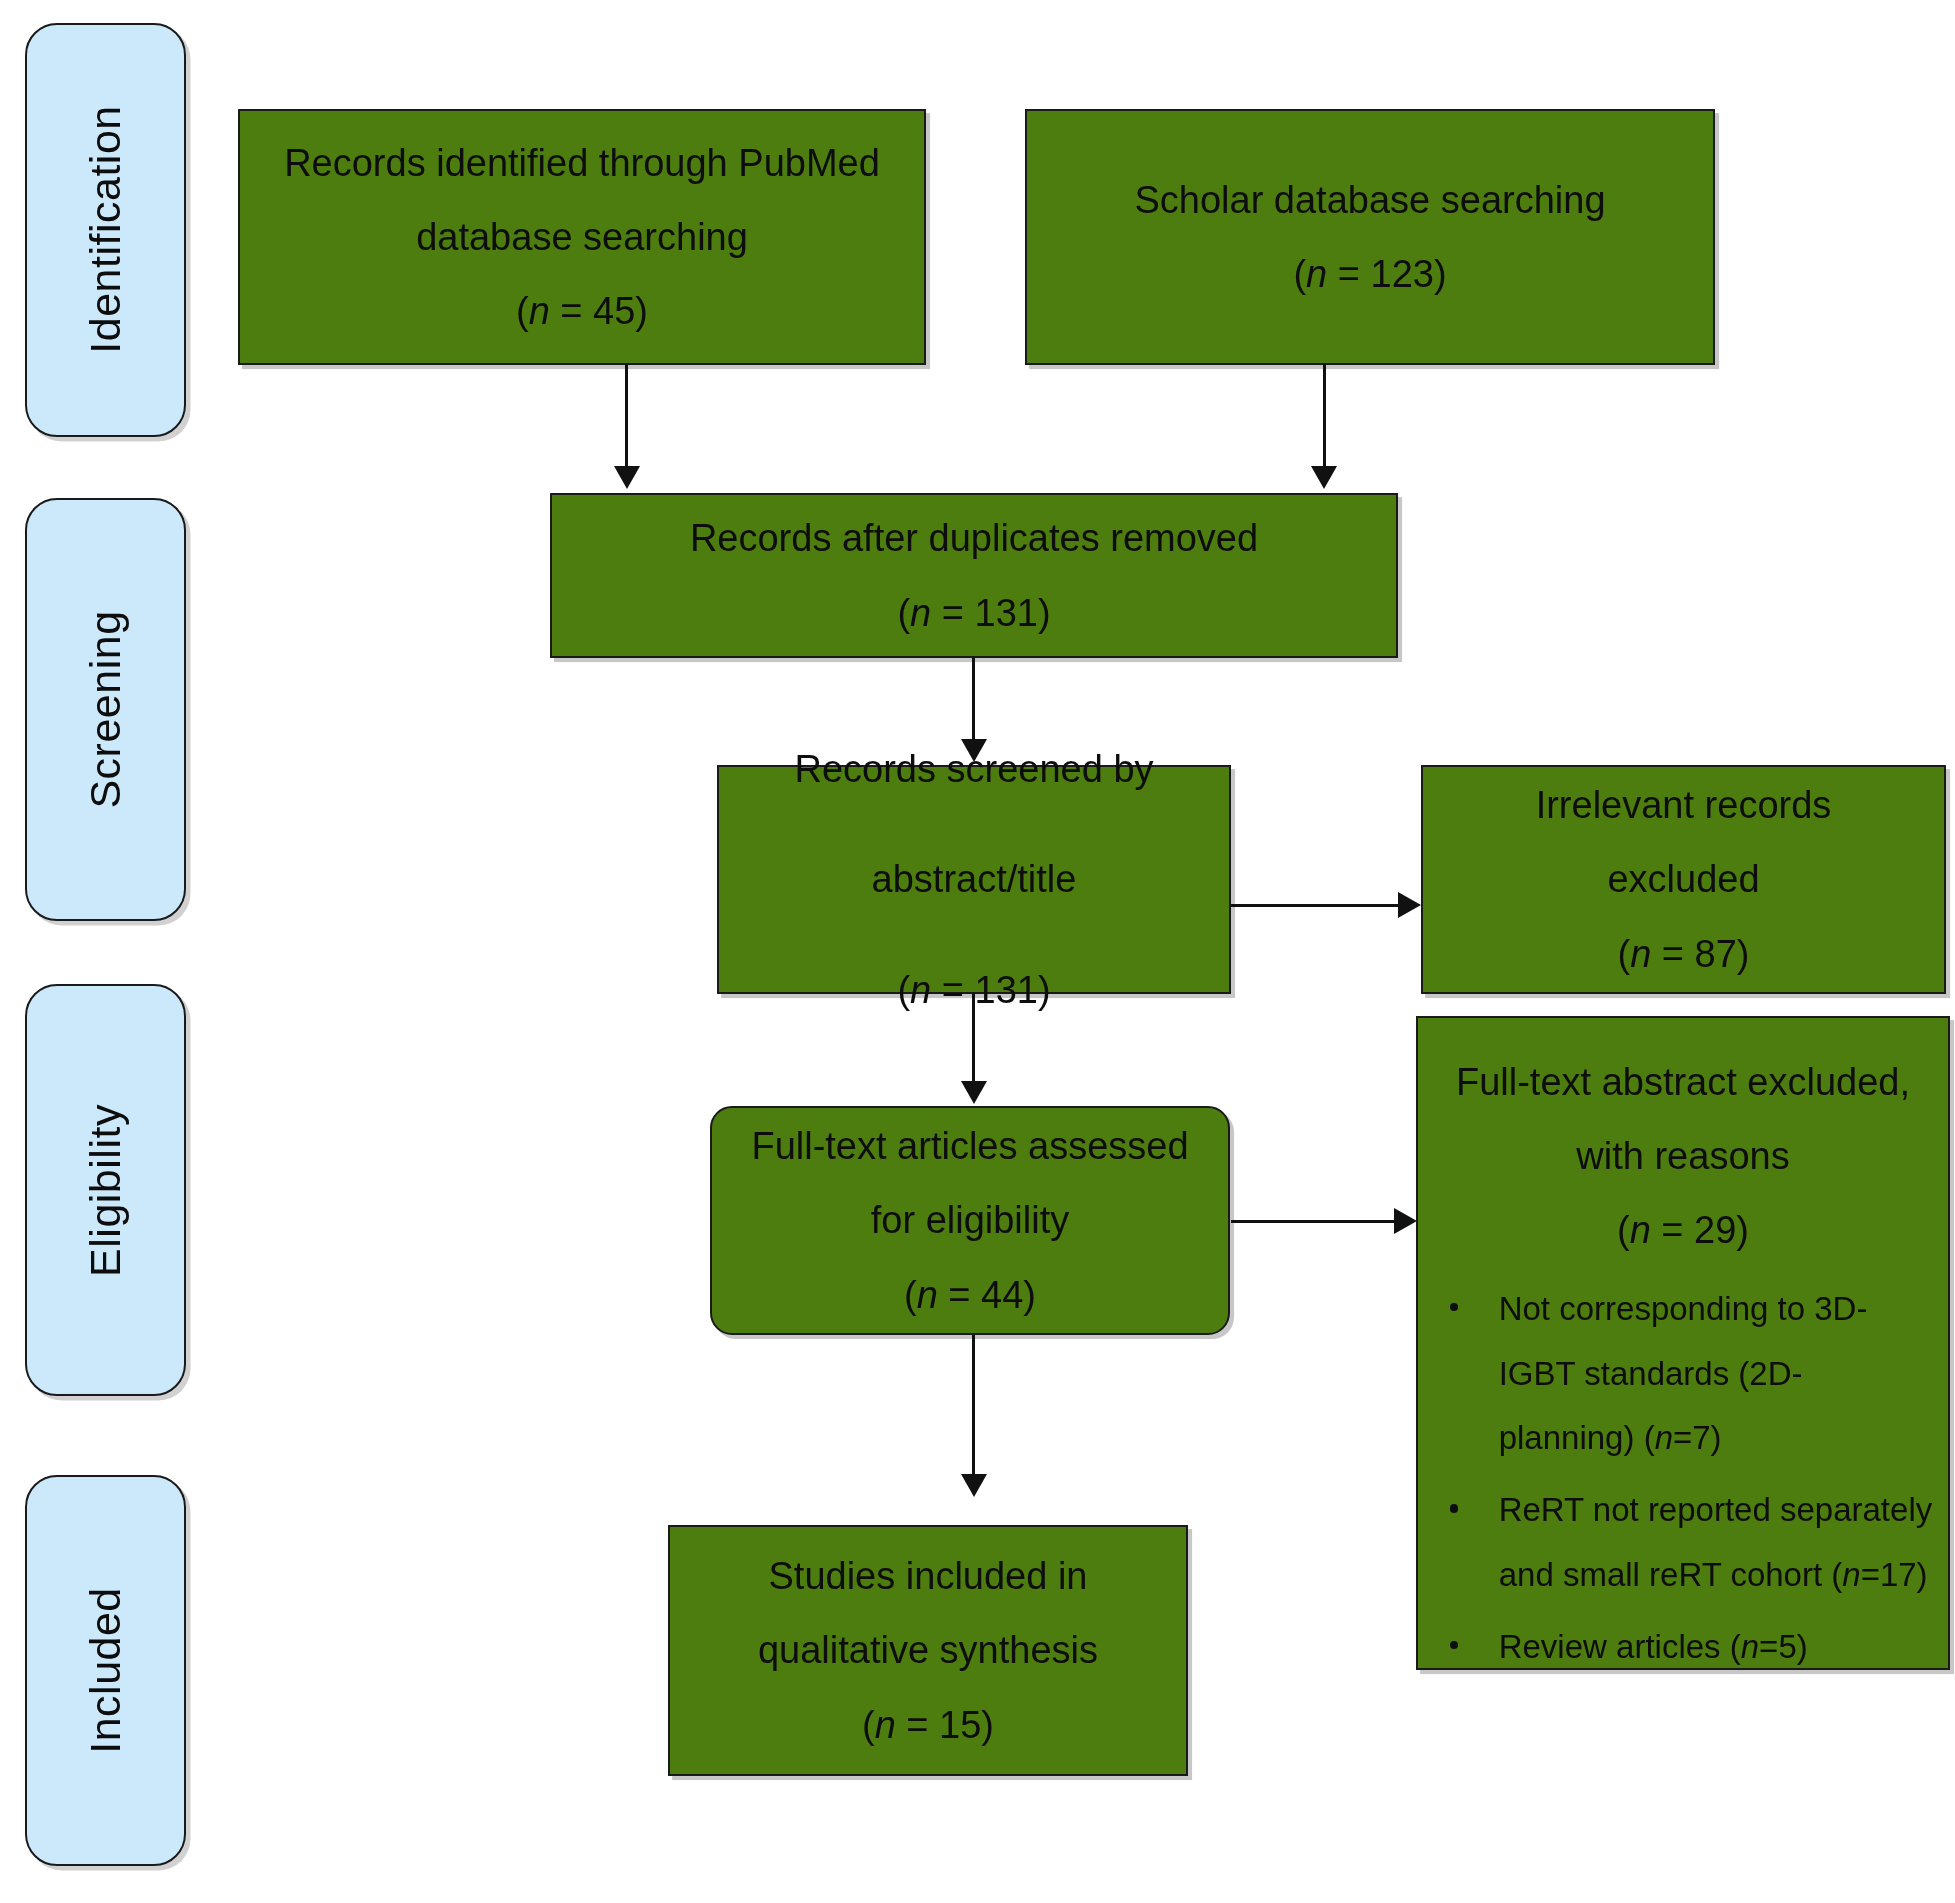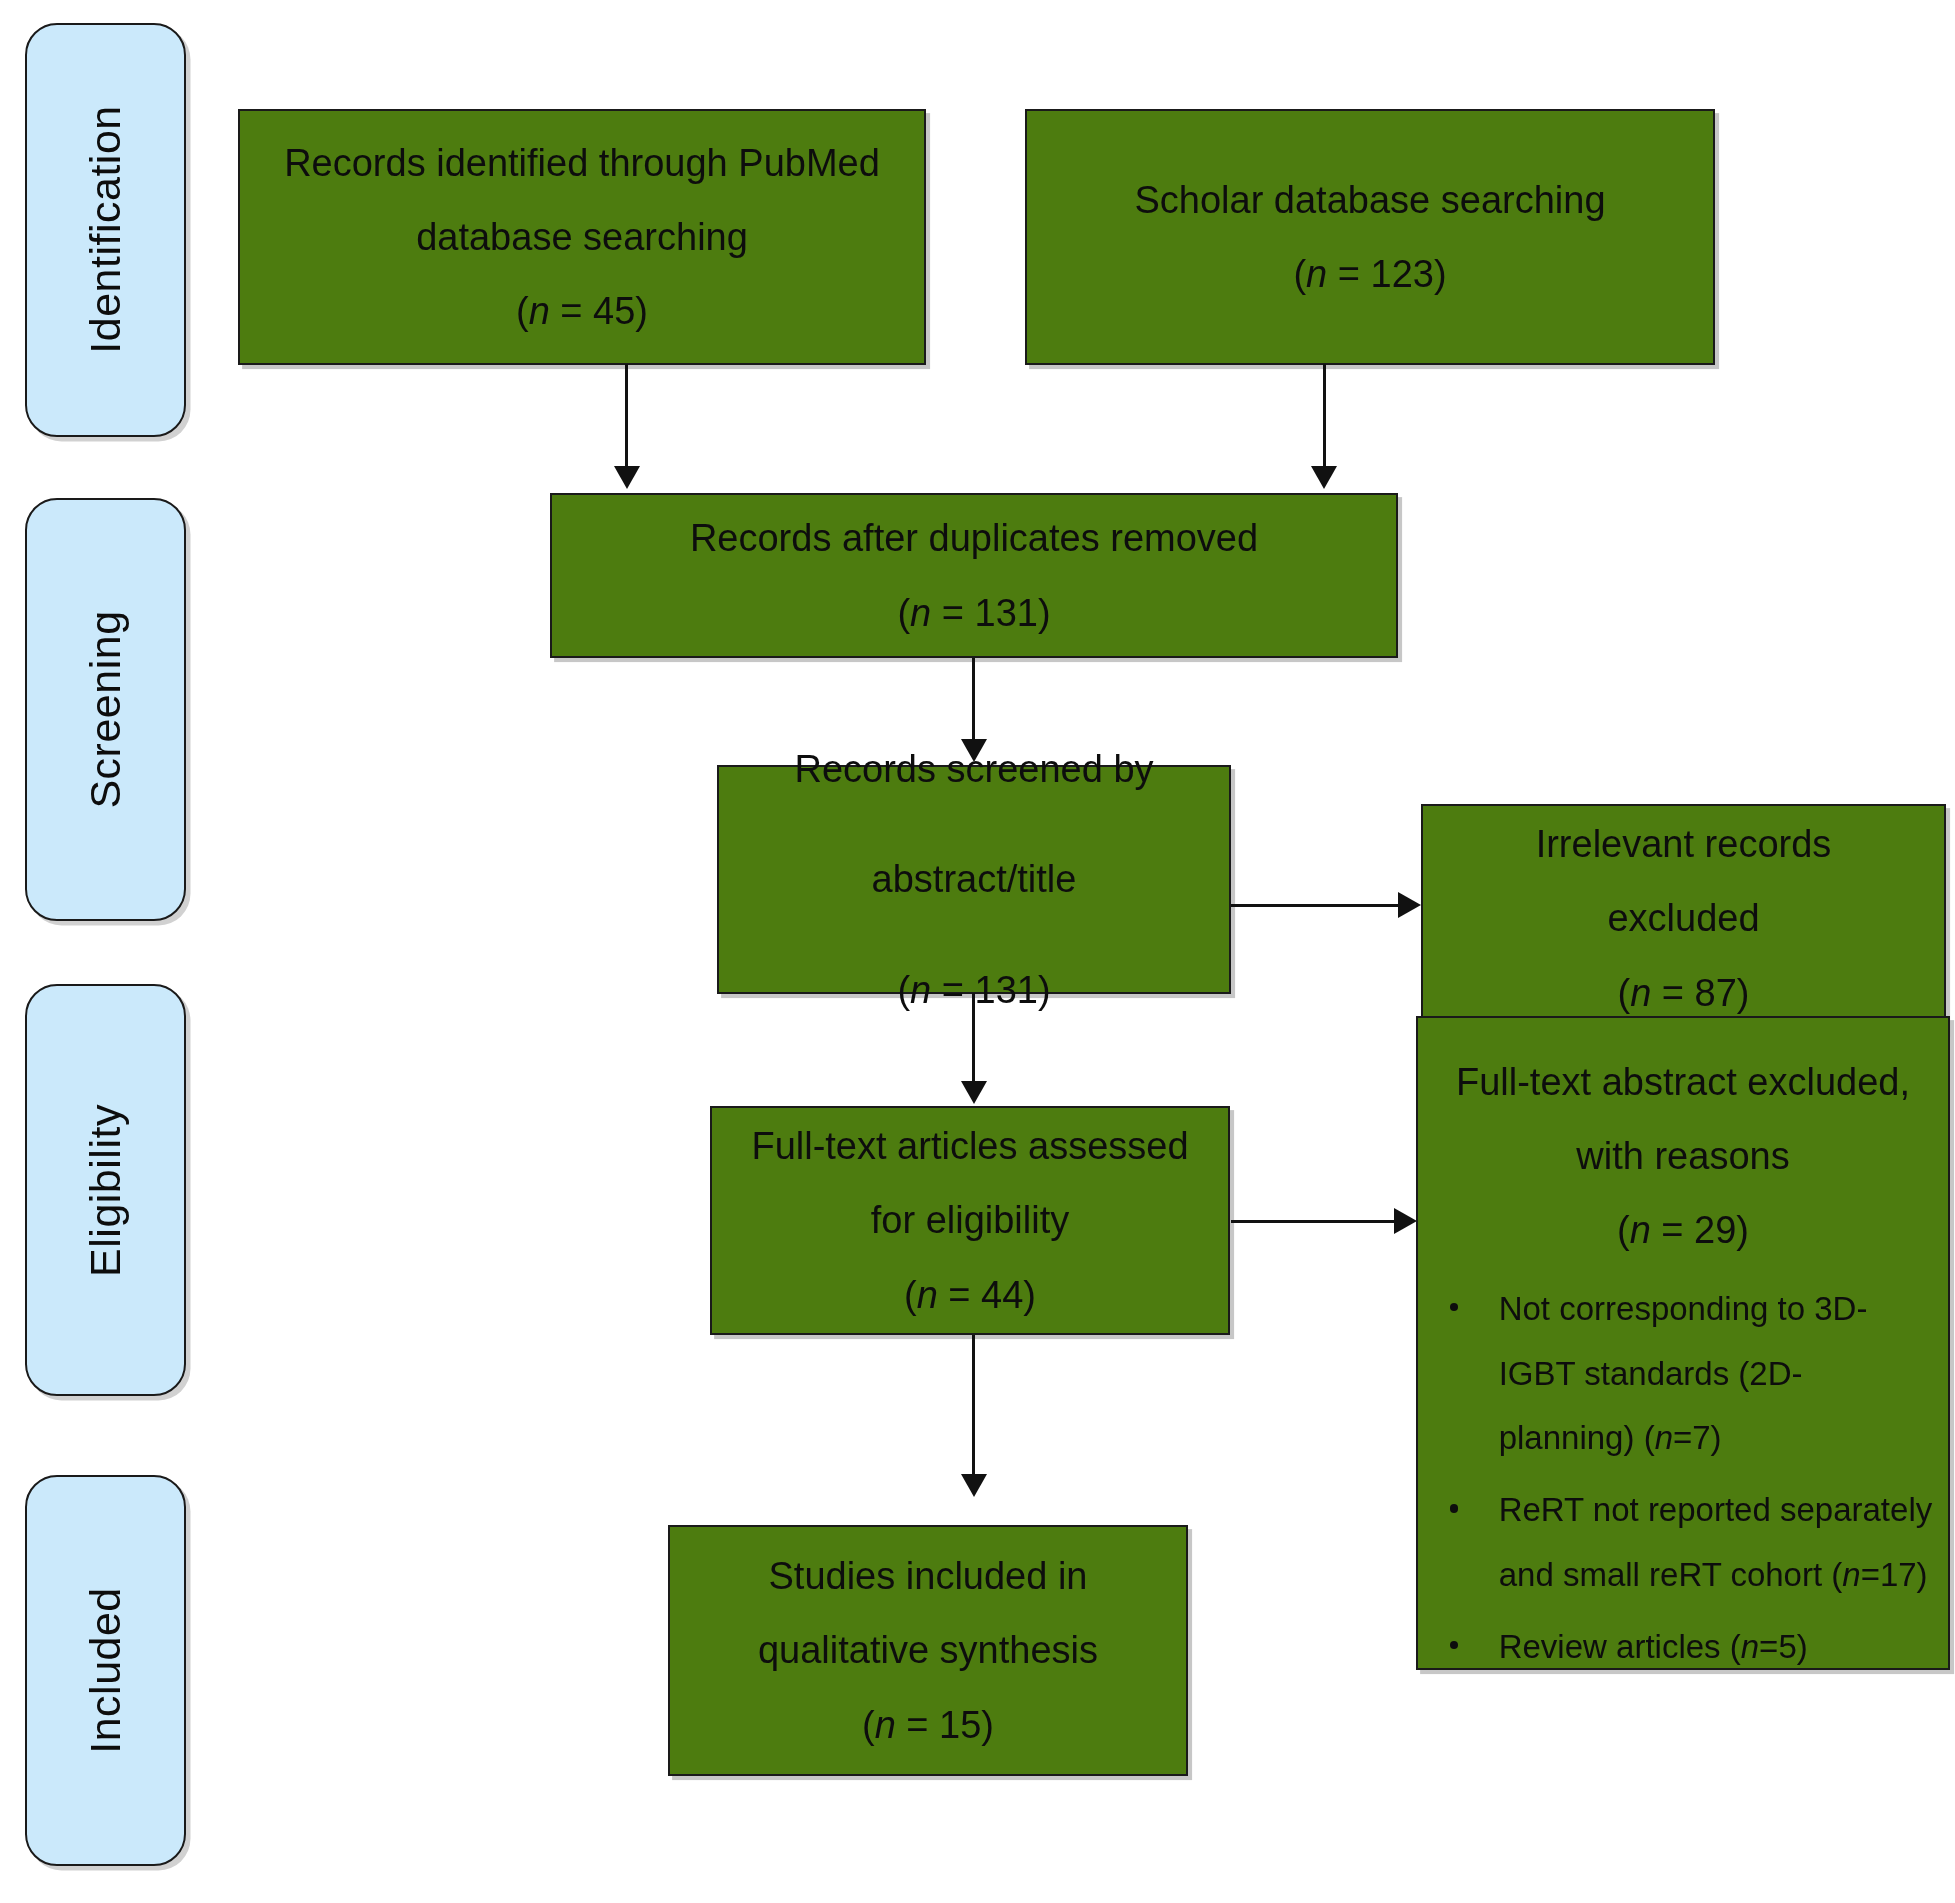--- a/index.html
+++ b/index.html
@@ -171,30 +171,30 @@
 
   <div class="flow-box" style="left:717px; top:765px; width:514px; height:229px;gap:36px;">
     <span class="ln">Records screened by</span>
     <span class="ln">abstract/title</span>
     <span class="ln"><span>(</span><span class="ital">n</span><span> = 131)</span></span>
   </div>
 
   <div class="conn-line-h" style="left:1231px; top:904px; width:170px;"></div>
   <div class="arrow-right" style="left:1398px; top:892px;"></div>
 
-  <div class="flow-box" style="left:1421px; top:804px; width:525px; height:229px;">
+  <div class="flow-box" style="left:1421px; top:765px; width:525px; height:229px;">
     <span class="ln">Irrelevant records</span>
     <span class="ln">excluded</span>
     <span class="ln"><span>(</span><span class="ital">n</span><span> = 87)</span></span>
   </div>
 
   <div class="conn-line-v" style="left:972px; top:993px; height:88px;"></div>
   <div class="arrow-down" style="left:961px; top:1081px;"></div>
 
-  <div class="flow-box" style="left:710px; top:1106px; width:520px; height:229px;">
+  <div class="flow-box" style="left:710px; top:1106px; width:520px; height:229px;border-radius:22px;">
     <span class="ln">Full-text articles assessed</span>
     <span class="ln">for eligibility</span>
     <span class="ln"><span>(</span><span class="ital">n</span><span> = 44)</span></span>
   </div>
 
   <div class="conn-line-h" style="left:1231px; top:1220px; width:165px;"></div>
   <div class="arrow-right" style="left:1394px; top:1208px;"></div>
 
   <div class="flow-box reasons" style="left:1416px; top:1016px; width:534px; height:654px;">
     <div class="head">

